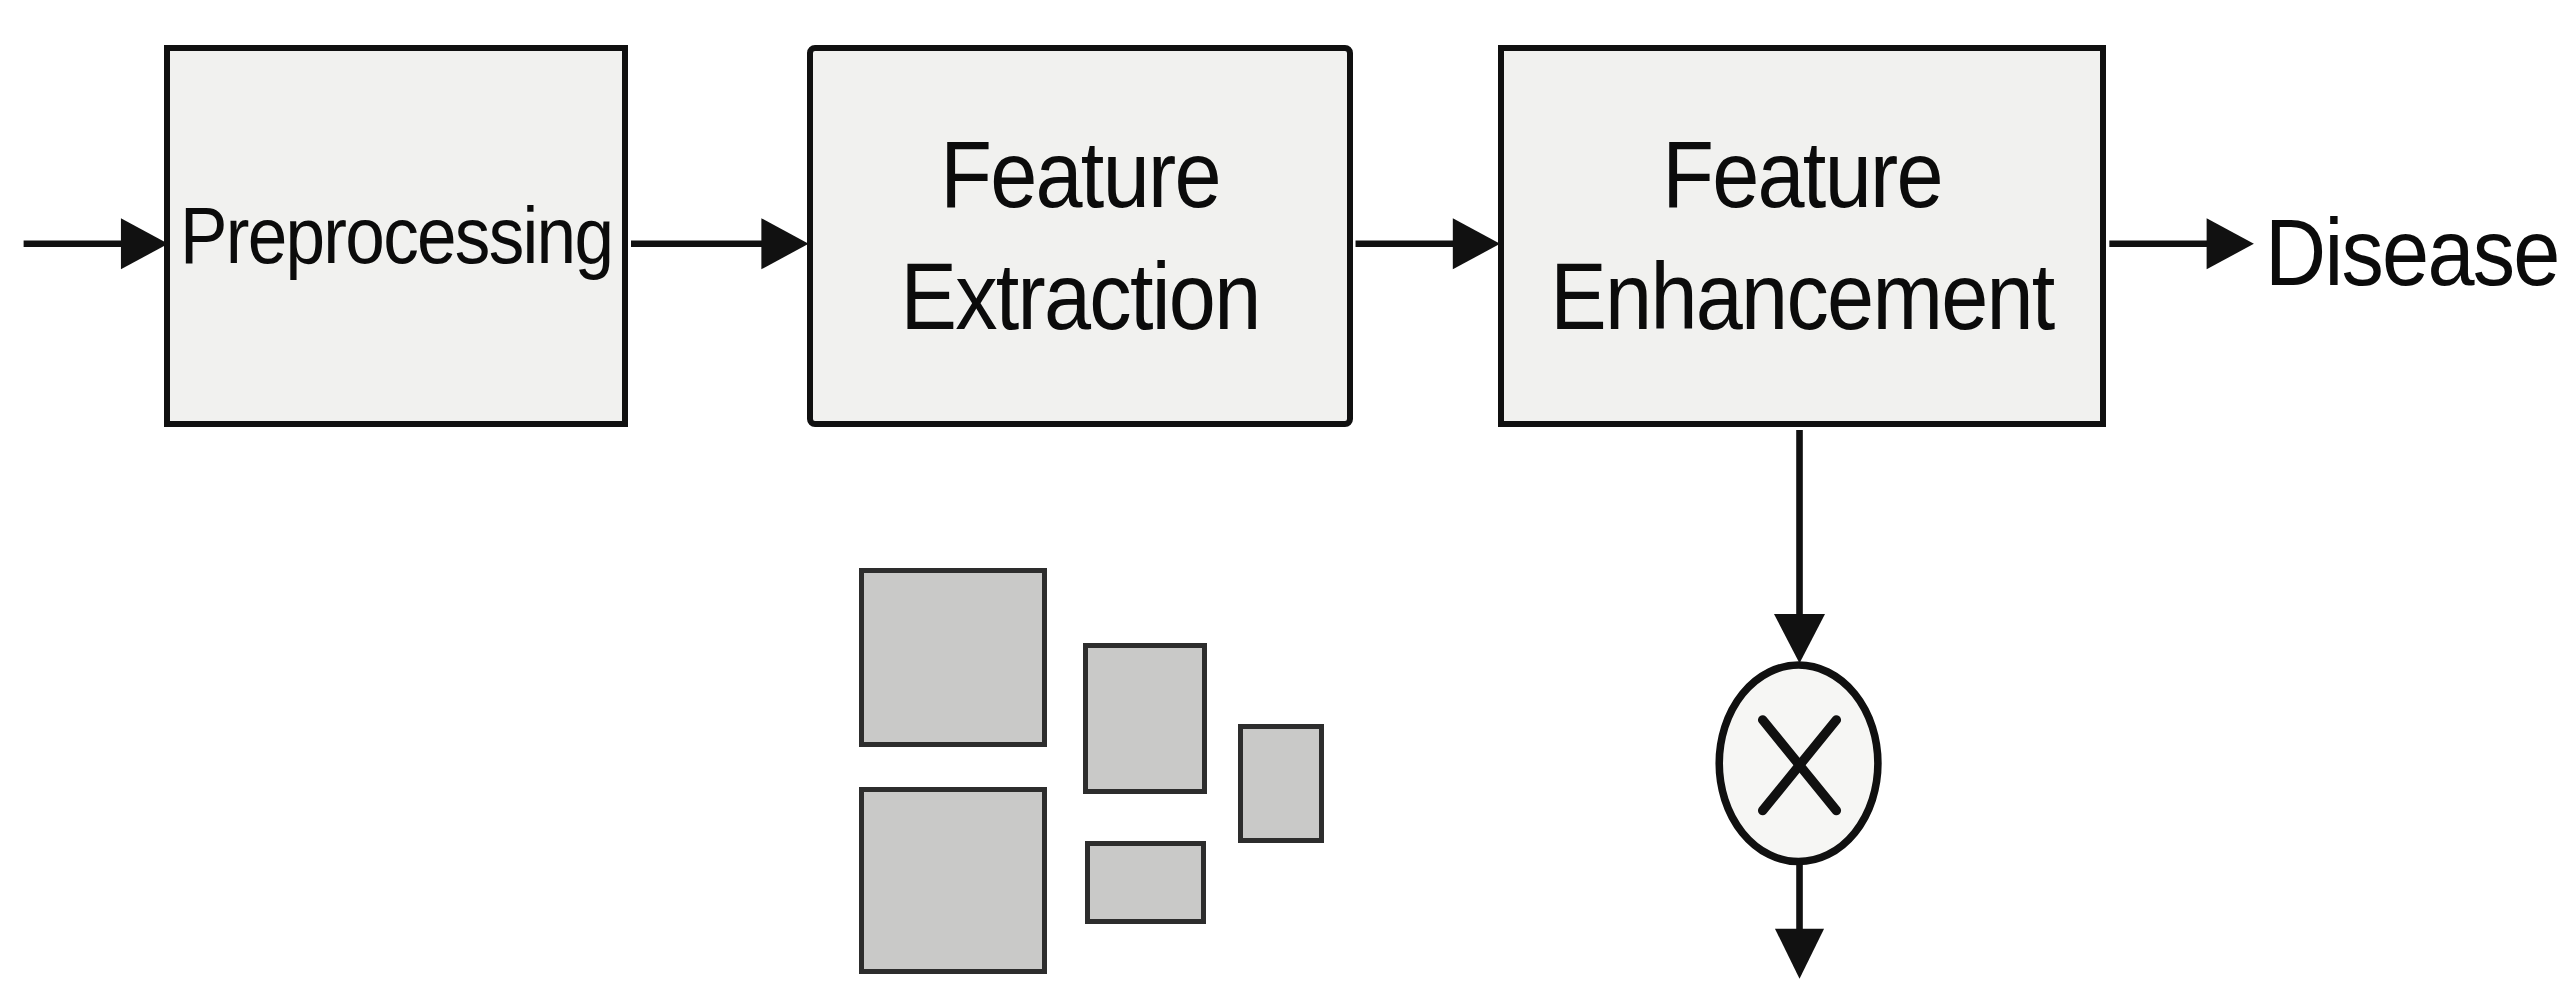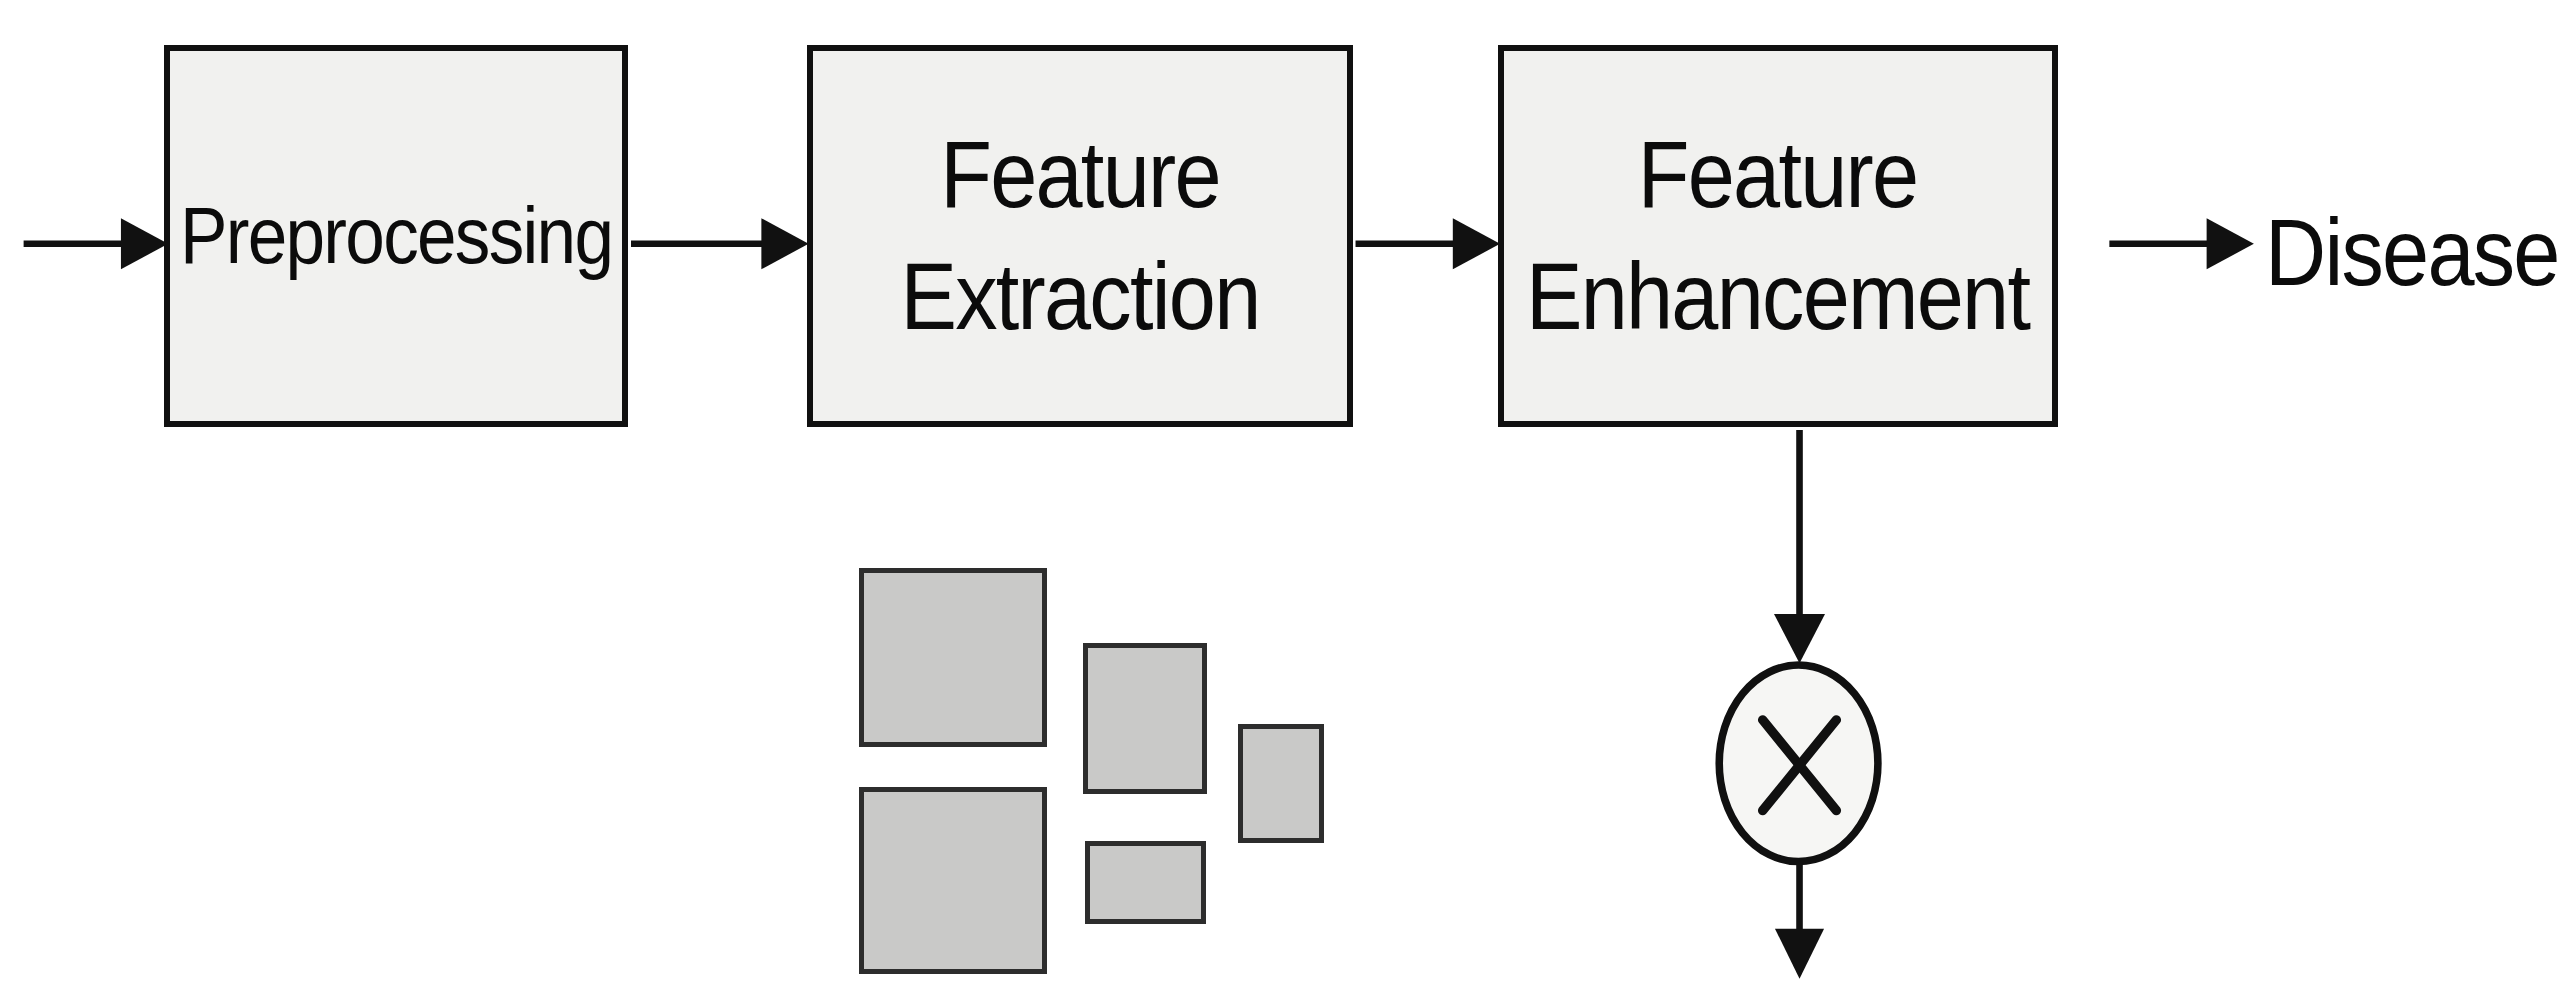--- a/index.html
+++ b/index.html
@@ -112,25 +112,25 @@
     <g>
       <line x1="1905" y1="914" x2="1905" y2="988" stroke="#111111" stroke-width="7"></line>
       <polygon points="1879,983 1931,983 1905,1036" fill="#111111"></polygon>
     </g>
   </svg>
 
   <div class="box" style="left:164px; top:45px; width:464px; height:382px;text-align:center;">
     <span class="label small">Preprocessing</span>
   </div>
 
-  <div class="box" style="left:807px; top:45px; width:546px; height:382px;">
+  <div class="box" style="left:807px; top:45px; width:546px; height:382px;border-radius:8px;">
     <span class="label">Feature Extraction</span>
   </div>
 
-  <div class="box" style="left:1498px; top:45px; width:560px; height:382px;">
+  <div class="box" style="left:1498px; top:45px; width:608px; height:382px;">
     <span class="label">Feature Enhancement</span>
   </div>
 
   <div class="terminal-label" style="left:2265px; top:196px; height:113px;">
     <span>Disease</span>
   </div>
 
   <div class="patch" style="left:859px;  top:568px; width:188px; height:179px;"></div>
   <div class="patch" style="left:859px;  top:787px; width:188px; height:187px;"></div>
   <div class="patch" style="left:1083px; top:643px; width:124px; height:151px;"></div>

